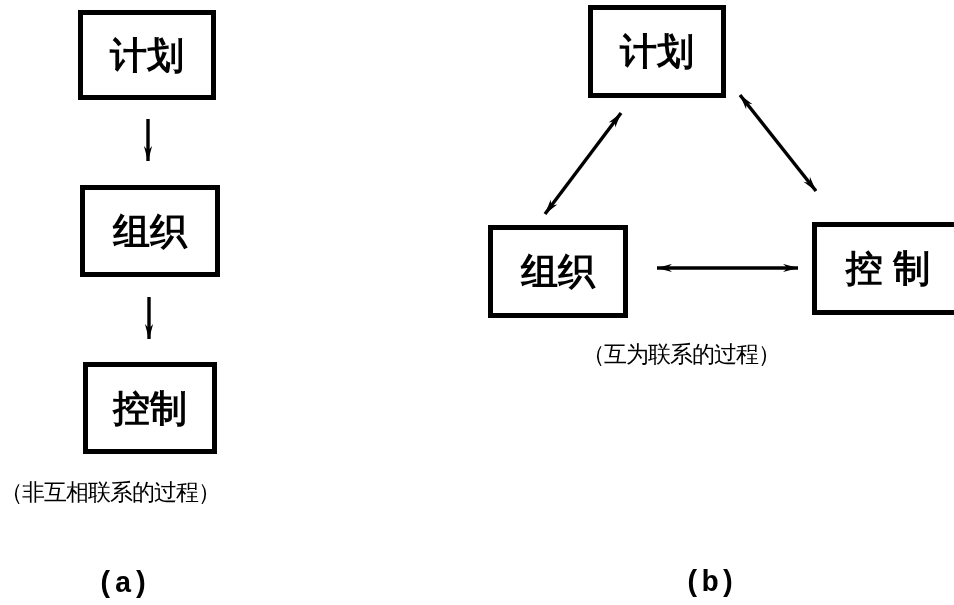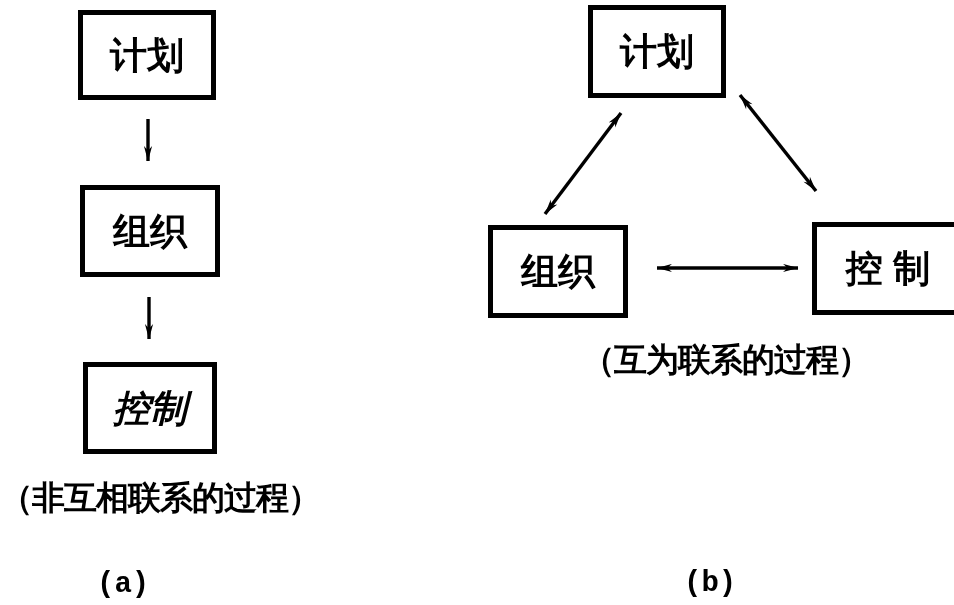--- a/index.html
+++ b/index.html
@@ -22,29 +22,29 @@
     align-items: center;
     justify-content: center;
     font-weight: bold;
     font-size: 37px;
     line-height: 1;
     white-space: pre;
   }
   
   .a-plan { left: 78px;  top: 10px;  width: 138px; height: 90px; }
   .a-org  { left: 80px;  top: 185px; width: 140px; height: 92px; }
-  .a-ctrl { left: 83px;  top: 362px; width: 134px; height: 92px; font-style: italic; }
+  .a-ctrl { left: 83px;  top: 362px; width: 134px; height: 92px; }
   
   .b-plan { left: 588px; top: 5px;   width: 138px; height: 93px; }
   .b-org  { left: 488px; top: 225px; width: 140px; height: 93px; }
   .b-ctrl { left: 812px; top: 222px; width: 152px; height: 93px; }
   .caption {
     position: absolute;
-    font-weight: bold;
-    font-size: 33px;
+    font-weight: normal;
+    font-size: 23px;
     line-height: 1.15;
     white-space: nowrap;
     letter-spacing: -1px;
   }
   .cap-a { left: 0px;   top: 479px; }
   .cap-b { left: 582px; top: 341px; }
   .sublabel {
     position: absolute;
     font-weight: bold;
     font-size: 29px;

